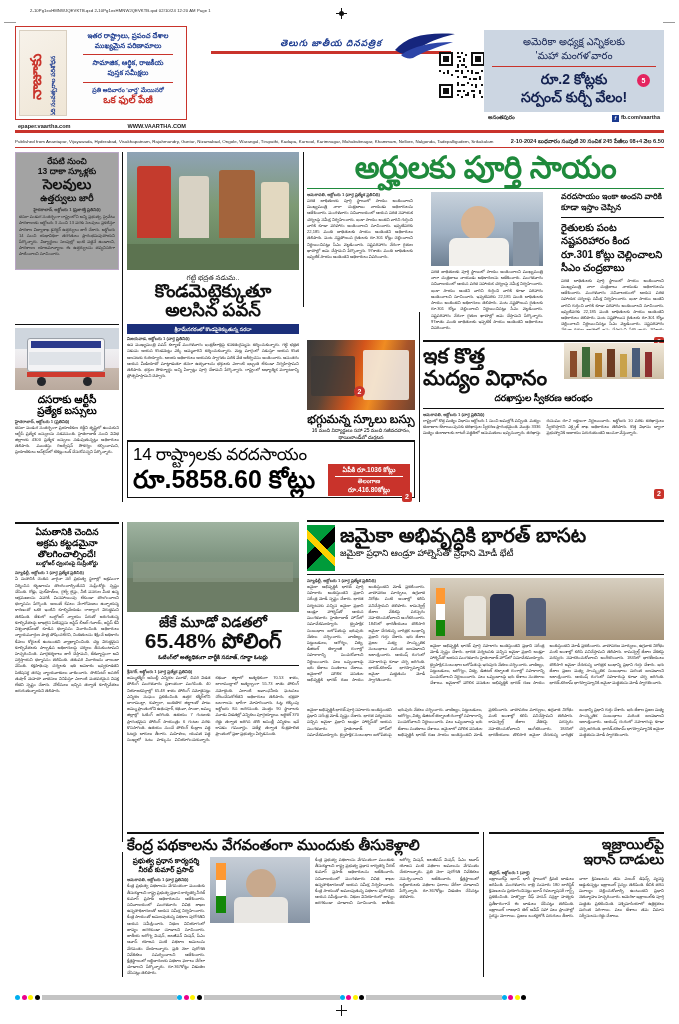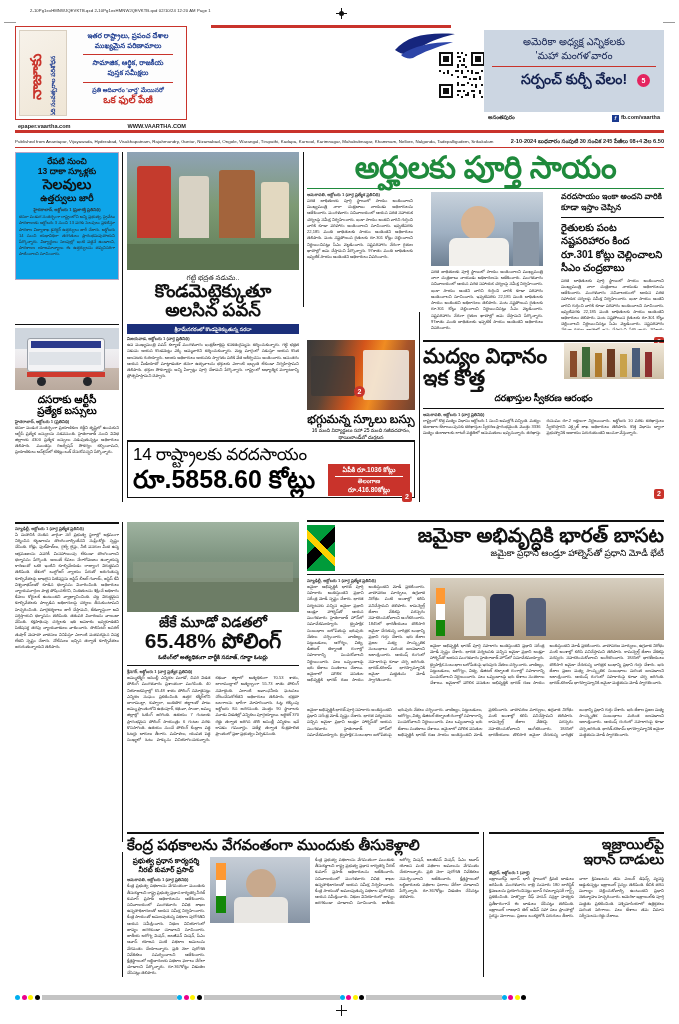--- a/index.html
+++ b/index.html
@@ -141,21 +141,21 @@
   .kicker { font-size:7px; color:#222; text-align:center; line-height:1.3; }
   .byline { font-size:4.2px; color:#333; font-weight:bold; }
 
   
   .txt { font-size:4.1px; line-height:1.52; color:#2c2c2c; text-align:justify;
          hyphens:auto; word-spacing:-.2px; }
 
   
   .lcol { position:absolute; left:0; top:0; width:104px; height:830px; }
   .box-lav {
-    background:#0ea5e9; border:1px solid #b9a6c4; padding:3px 3px 21px;
+    background:#a3a3a3; border:1px solid #b9a6c4; padding:3px 3px 11px;
     text-align:center;
   }
   .box-lav .h1 { font-size:8.5px; font-weight:bold; color:#111; line-height:1.2; }
   .box-lav .h2 { font-size:14px; font-weight:bold; color:#111; line-height:1.05; margin-top:1px;}
   .box-lav .h3 { font-size:9px; font-weight:bold; color:#111; margin-top:1px;}
 
   .photo {
     background:#b9b9b9; position:relative; overflow:hidden;
   }
   .photo.bus { background: linear-gradient(180deg,#cfd6de 0%,#cfd6de 34%, #f0f0f2 34%, #e8e3e6 64%, #c8b9ae 64%, #b9a99d 100%); }
@@ -233,20 +233,21 @@
           <div class="l" style="font-size:6px">ప్రతి ఆదివారం 'వార్త' మేయినరో</div>
           <div class="red">ఒక ఫుల్ పేజీ</div>
         </div>
         <div class="promo-foot">
           <span>epaper.vaartha.com</span>
           <span>WWW.VAARTHA.COM</span>
         </div>
       </div>
 
       <div class="logo-wrap">
+        <div class="logo-kicker">తెలుగు జాతీయ దినపత్రిక</div>
         <div class="logo-rule"></div>
         <svg class="logo-bird" viewBox="0 0 66 30">
           <path d="M2 20 C14 6, 34 2, 62 4 C46 8, 34 12, 24 20 C18 25, 10 26, 2 20 Z" fill="#16267d"></path>
           <path d="M8 25 C20 16, 38 12, 60 12 C44 17, 30 22, 20 28 C16 29, 11 28, 8 25 Z" fill="#2d45a8"></path>
         </svg>
       </div>
 
       <div class="qr">
         <svg width="46" height="46" viewBox="0 0 23 23" shape-rendering="crispEdges">
           <rect width="23" height="23" fill="#fff"></rect>
@@ -301,20 +302,21 @@
             <rect x="17" y="21" width="1" height="2"></rect>
               <rect x="21" y="22" width="1" height="1"></rect>
           </g>
         </svg>
       </div>
 
       <div class="promo-right">
         <div class="pr-l1">అమెరికా అధ్యక్ష ఎన్నికలకు</div>
         <div class="pr-l1">'మహా మంగళ'వారం</div>
         <div class="pr-rule"></div>
+        <div class="pr-l2">రూ.2 కోట్లకు</div>
         <div class="pr-l2">సర్పంచ్ కుర్చీ వేలం!</div>
         <div class="pr-badge">5</div>
       </div>
       <div class="promo-right-foot">
         <span>అనంతపురం</span>
         <span><i class="fb-chip">f</i><span>fb.com/vaartha</span></span>
       </div>
 
       <div class="band-red"></div>
     </div>
@@ -359,20 +361,26 @@
           <div style="text-align:center;margin-top:3px;">
             <div style="font-size:10.5px;font-weight:bold;line-height:1.15">దసరాకు ఆర్టీసీ</div>
             <div style="font-size:10px;font-weight:bold;line-height:1.15">ప్రత్యేక బస్సులు</div>
           </div>
           <div class="byline" style="margin-top:2px">హైదరాబాద్, అక్టోబరు 1 (ప్రతినిధి)</div>
           <div class="txt">దసరా పండుగ సందర్భంగా ప్రయాణికుల రద్దీని దృష్టిలో ఉంచుకుని ఆర్టీసీ ప్రత్యేక బస్సులను నడపనుంది. హైదరాబాద్ నుంచి వివిధ జిల్లాలకు 4300 ప్రత్యేక బస్సులు నడుపుతున్నట్లు అధికారులు తెలిపారు. ముందస్తు రిజర్వేషన్ సౌకర్యం కల్పించామని, ప్రయాణికులు ఆన్‌లైన్‌లో టికెట్లు బుక్ చేసుకోవచ్చని పేర్కొన్నారు.</div>
         </div>
 
         <div style="position:absolute; left:0; top:370px; width:104px;">
           <div class="hr-thick"></div>
+          <div style="text-align:center;margin-top:3px;">
+            <div style="font-size:9px;font-weight:bold;line-height:1.2">ఏమతానికి చెందిన</div>
+            <div style="font-size:9px;font-weight:bold;line-height:1.2">అక్రమ కట్టడమైనా</div>
+            <div style="font-size:9px;font-weight:bold;line-height:1.2">తొలగించాల్సిందే!</div>
+            <div style="font-size:5.4px;font-weight:bold;margin-top:1px">బుల్డోజర్ ధ్వంసంపై సుప్రీంకోర్టు</div>
+          </div>
           <div class="byline" style="margin-top:2px">న్యూఢిల్లీ, అక్టోబరు 1 (వార్త ప్రత్యేక ప్రతినిధి)</div>
           <div class="txt" style="height:430px;overflow:hidden">ఏ మతానికి చెందిన వారైనా సరే ప్రభుత్వ స్థలాల్లో అక్రమంగా నిర్మించిన కట్టడాలను తొలగించాల్సిందేనని సుప్రీంకోర్టు స్పష్టం చేసింది. రోడ్లు, ఫుట్‌పాత్‌లు, రైల్వే లైన్లు, నీటి వనరుల మీద ఉన్న ఆక్రమణలను ఎవరికీ మినహాయింపు లేకుండా తొలగించాలని ధర్మాసనం పేర్కొంది. అయితే కేవలం నేరారోపణలు ఉన్నాయన్న కారణంతో ఒకరి ఇంటిని కూల్చివేయడం రాజ్యాంగ విరుద్ధమని తెలిపింది. దేశంలో బుల్డోజర్ న్యాయం పేరుతో జరుగుతున్న కూల్చివేతలపై దాఖలైన పిటిషన్లను జస్టిస్ బీఆర్ గవాయ్, జస్టిస్ కేవీ విశ్వనాథన్‌లతో కూడిన ధర్మాసనం విచారించింది. అధికారులు న్యాయమూర్తుల పాత్ర పోషించలేరని, నిందితులను శిక్షించే అధికారం కేవలం కోర్టులకే ఉంటుందని వ్యాఖ్యానించింది. చట్ట విరుద్ధమైన కూల్చివేతలకు పాల్పడిన అధికారులపై చర్యలు తీసుకుంటామని హెచ్చరించింది. మార్గదర్శకాలు జారీ చేస్తామని, దేశవ్యాప్తంగా అవి వర్తిస్తాయని ధర్మాసనం తెలిపింది. తదుపరి విచారణను వాయిదా వేసింది. కక్షసాధింపు చర్యలకు ఇది అవకాశం ఇవ్వకూడదని పిటిషనర్ల తరఫు న్యాయవాదులు వాదించారు. సొలిసిటర్ జనరల్ తుషార్ మెహతా వాదనలు వినిపిస్తూ ఎలాంటి మతపరమైన వివక్ష లేదని స్పష్టం చేశారు. నోటీసులు ఇచ్చిన తర్వాతే కూల్చివేతలు జరుగుతున్నాయని తెలిపారు.</div>
         </div>
 
       </div>
 
       <div style="position:absolute; left:112px; top:0; width:172px;">
         <div class="photo temple" style="height:118px;">
           <div style="position:absolute;left:10px;top:14px;width:34px;height:72px;background:#c43b2d;border-radius:3px 3px 0 0;"></div>
           <div style="position:absolute;left:52px;top:24px;width:30px;height:62px;background:#d8d2c4;border-radius:3px 3px 0 0;"></div>
@@ -486,38 +494,38 @@
         <div style="position:relative;margin-top:3px;">
           <div class="photo" style="position:absolute;right:0;top:-2px;width:100px;height:36px;background:linear-gradient(180deg,#efe7d8,#cdbfa6);">
             <div style="position:absolute;left:6px;top:8px;width:7px;height:26px;background:#8a4b2a;"></div>
             <div style="position:absolute;left:18px;top:4px;width:8px;height:30px;background:#3f6b3a;"></div>
             <div style="position:absolute;left:31px;top:10px;width:7px;height:24px;background:#b07b2c;"></div>
             <div style="position:absolute;left:43px;top:6px;width:8px;height:28px;background:#6d3b22;"></div>
             <div style="position:absolute;left:56px;top:11px;width:7px;height:23px;background:#c9a24a;"></div>
             <div style="position:absolute;left:68px;top:5px;width:8px;height:29px;background:#4a5d7a;"></div>
             <div style="position:absolute;left:81px;top:9px;width:7px;height:25px;background:#8e2f2f;"></div>
           </div>
+          <div class="hl" style="font-size:21px">ఇక కొత్త</div>
           <div class="hl" style="font-size:21px">మద్యం విధానం</div>
-          <div class="hl" style="font-size:21px">ఇక కొత్త</div>
           <div style="font-size:9px;font-weight:bold;text-align:center;margin-top:3px">దరఖాస్తుల స్వీకరణ ఆరంభం</div>
         </div>
         <div class="hr-thin" style="margin:3px 0"></div>
         <div class="byline">అమరావతి, అక్టోబరు 1 (వార్త ప్రతినిధి)</div>
         <div class="txt" style="column-count:2;column-gap:6px;height:64px;overflow:hidden">రాష్ట్రంలో కొత్త మద్యం విధానం అక్టోబరు 1 నుంచి అమల్లోకి వచ్చింది. మద్యం దుకాణాల కేటాయింపునకు దరఖాస్తుల స్వీకరణ ప్రారంభమైంది. మొత్తం 3336 మద్యం దుకాణాలకు లాటరీ పద్ధతిలో అనుమతులు ఇవ్వనున్నారు. దరఖాస్తు రుసుము రూ.2 లక్షలుగా నిర్ణయించారు. అక్టోబరు 10 వరకు దరఖాస్తులు స్వీకరిస్తారని ఎక్సైజ్ శాఖ అధికారులు తెలిపారు. కొత్త విధానం ద్వారా ప్రభుత్వానికి ఆదాయం పెరుగుతుందని అంచనా వేస్తున్నారు.</div>
         <div style="text-align:right"><span class="jump">2</span></div>
       </div>
 
       <div style="position:absolute; left:292px; top:368px; width:357px;">
         <div class="hr-thick"></div>
         <div style="display:flex;gap:5px;margin-top:3px;align-items:flex-start;">
           <div class="photo flag" style="width:28px;height:46px;">
             <div style="position:absolute;inset:0;background:linear-gradient(135deg,#009b3a 0 40%,#000 40% 60%,#009b3a 60%);"></div>
             <div style="position:absolute;inset:0;background:linear-gradient(45deg,transparent 44%, #fed100 44% 56%, transparent 56%);"></div>
           </div>
-          <div style="flex:1;text-align:right;">
+          <div style="flex:1;text-align:left;">
             <div class="hl" style="font-size:20px">జమైకా అభివృద్ధికి భారత్ బాసట</div>
             <div style="font-size:9px;margin-top:2px">జమైకా ప్రధాని ఆండ్రూ హాల్నెస్‌తో ప్రధాని మోడీ భేటీ</div>
           </div>
         </div>
         <div class="hr-thin" style="margin:3px 0"></div>
         <div style="display:flex;gap:5px;">
           <div style="width:118px;">
             <div class="byline">న్యూఢిల్లీ, అక్టోబరు 1 (వార్త ప్రత్యేక ప్రతినిధి)</div>
             <div class="txt" style="column-count:2;column-gap:5px;height:120px;overflow:hidden">జమైకా అభివృద్ధికి భారత్ పూర్తి సహకారం అందిస్తుందని ప్రధాని నరేంద్ర మోడీ స్పష్టం చేశారు. భారత పర్యటనకు వచ్చిన జమైకా ప్రధాని ఆండ్రూ హాల్నెస్‌తో ఆయన మంగళవారం హైదరాబాద్ హౌస్‌లో సమావేశమయ్యారు. ద్వైపాక్షిక సంబంధాల బలోపేతంపై ఇరువురు నేతలు చర్చించారు. వాణిజ్యం, పెట్టుబడులు, ఆరోగ్యం, విద్య, డిజిటల్ టెక్నాలజీ రంగాల్లో సహకారాన్ని పెంచుకోవాలని నిర్ణయించారు. పలు ఒప్పందాలపై ఇరు దేశాలు సంతకాలు చేశాయి. జమైకాలో మౌలిక వసతుల అభివృద్ధికి భారత్ రుణ సాయం అందిస్తుందని మోడీ ప్రకటించారు. వాతావరణ మార్పులు, ఉగ్రవాద నిరోధం వంటి అంశాల్లో కలిసి పనిచేస్తామని తెలిపారు. కామన్వెల్త్ దేశాల వేదికపై పరస్పరం సహకరించుకోవాలని అంగీకరించారు. 1845లో భారతీయులు తొలిసారి జమైకా చేరుకున్న చారిత్రక బంధాన్ని ప్రధాని గుర్తు చేశారు. ఇరు దేశాల ప్రజల మధ్య సాంస్కృతిక సంబంధాలు మరింత బలపడాలని ఆకాంక్షించారు. ఆయుష్ రంగంలో సహకారంపై కూడా చర్చ జరిగింది. భారత్-కరికామ్ భాగస్వామ్యానికి జమైకా మద్దతును మోడీ స్వాగతించారు.</div>
           </div>

